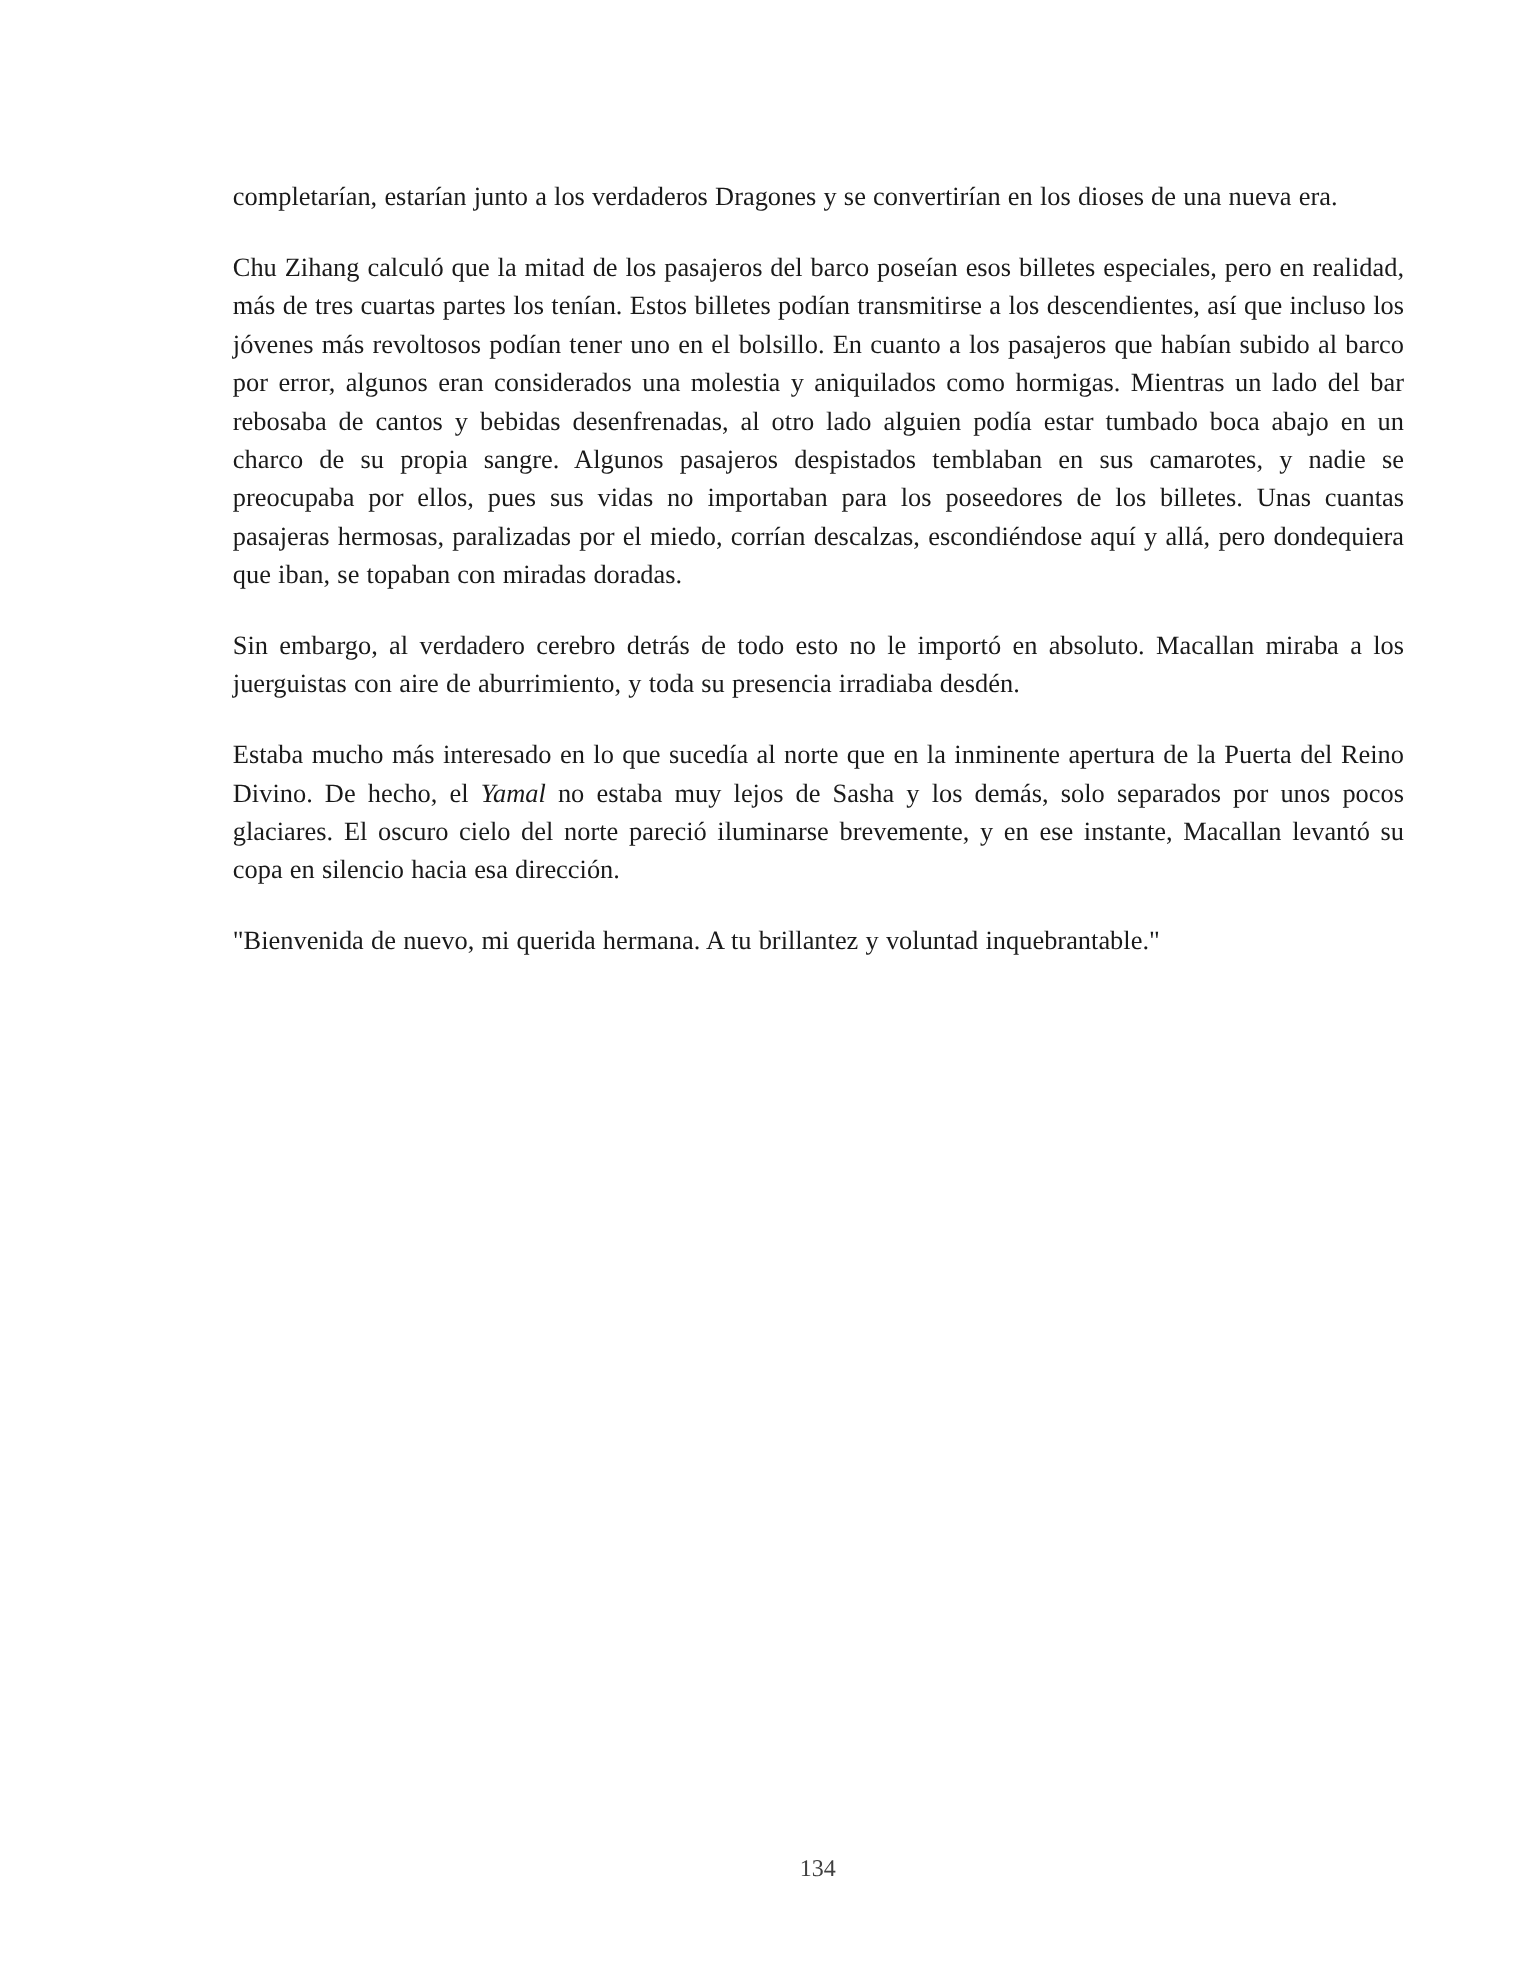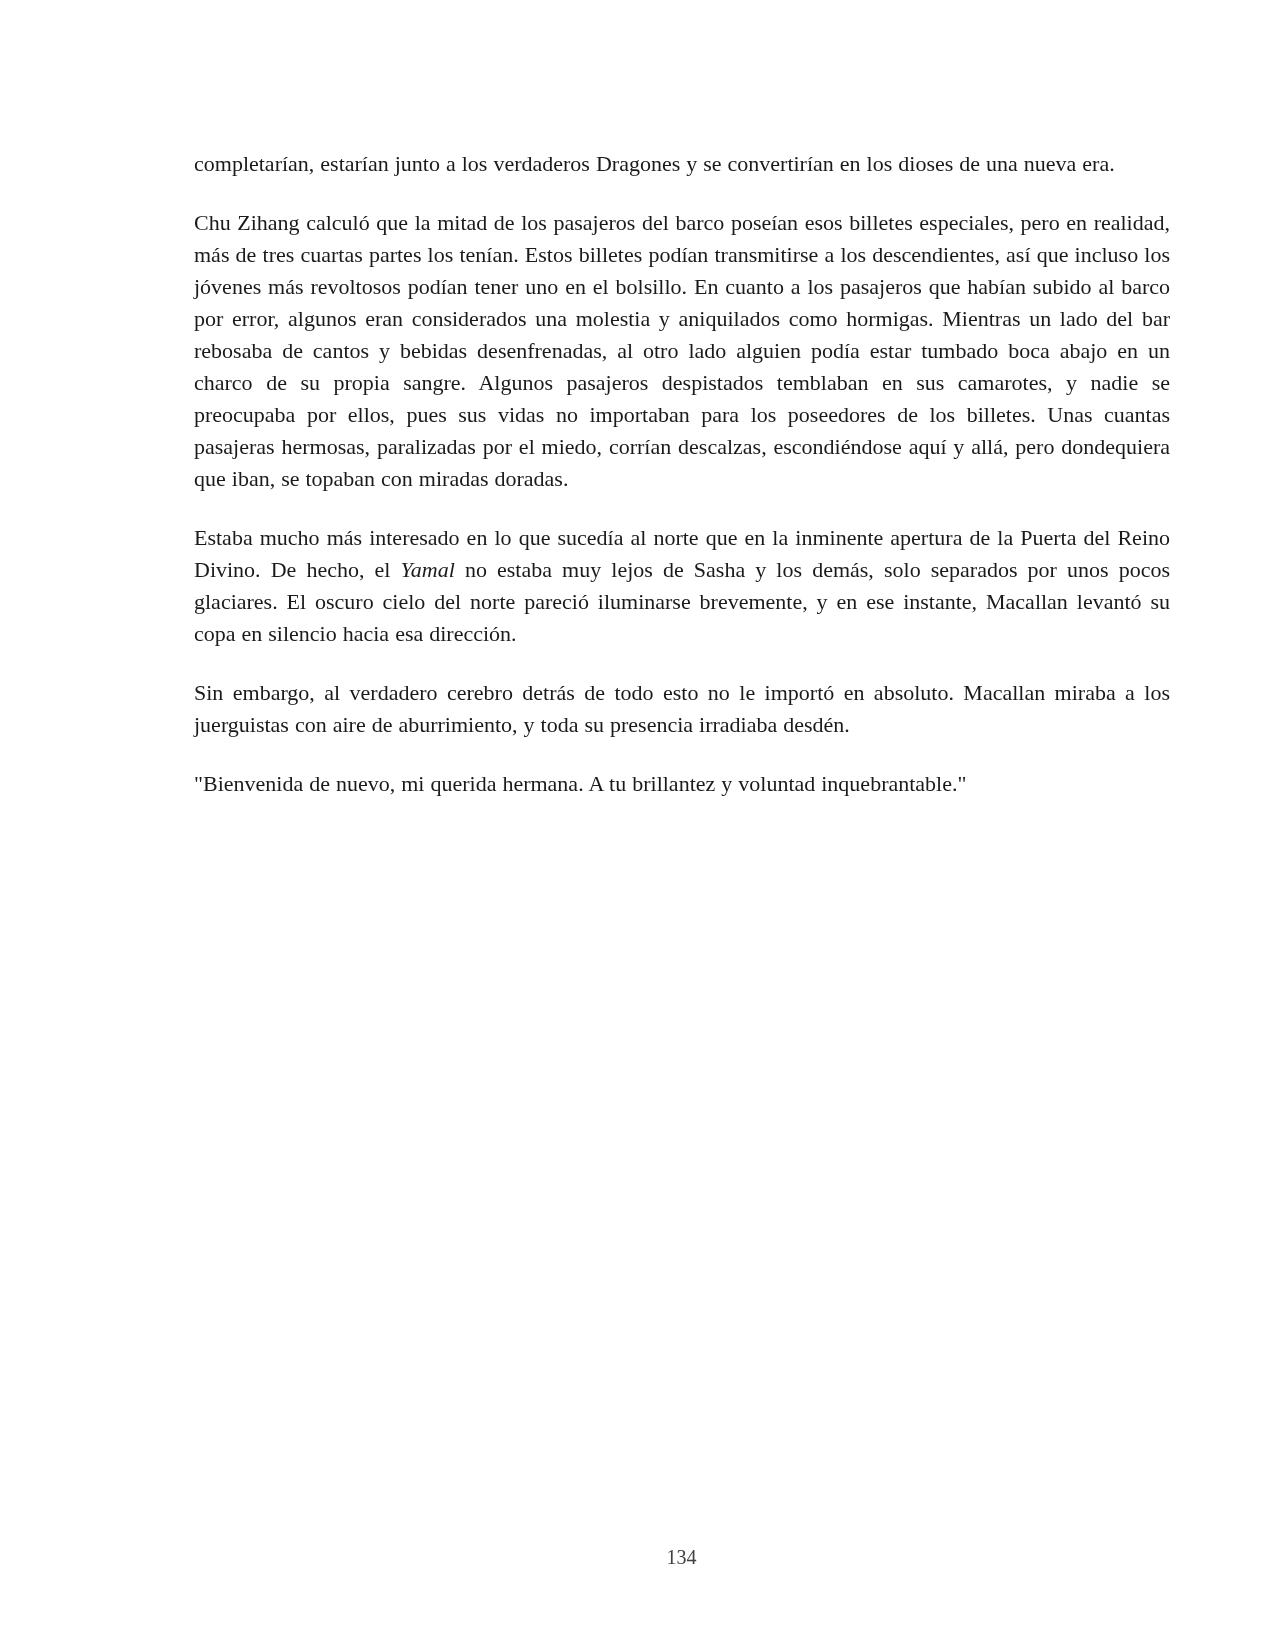--- a/index.html
+++ b/index.html
@@ -47,18 +47,18 @@
     color: #404040;
   }
 </style>
 </head>
 <body>
 
 <div class="page">
   <div class="content">
     <p>completarían, estarían junto a los verdaderos Dragones y se convertirían en los dioses de una nueva era.</p>
     <p>Chu Zihang calculó que la mitad de los pasajeros del barco poseían esos billetes especiales, pero en realidad, más de tres cuartas partes los tenían. Estos billetes podían transmitirse a los descendientes, así que incluso los jóvenes más revoltosos podían tener uno en el bolsillo. En cuanto a los pasajeros que habían subido al barco por error, algunos eran considerados una molestia y aniquilados como hormigas. Mientras un lado del bar rebosaba de cantos y bebidas desenfrenadas, al otro lado alguien podía estar tumbado boca abajo en un charco de su propia sangre. Algunos pasajeros despistados temblaban en sus camarotes, y nadie se preocupaba por ellos, pues sus vidas no importaban para los poseedores de los billetes. Unas cuantas pasajeras hermosas, paralizadas por el miedo, corrían descalzas, escondiéndose aquí y allá, pero dondequiera que iban, se topaban con miradas doradas.</p>
+    <p>Sin embargo, al verdadero cerebro detrás de todo esto no le importó en absoluto. Macallan miraba a los juerguistas con aire de aburrimiento, y toda su presencia irradiaba desdén.</p>
     <p><span>Estaba mucho más interesado en lo que sucedía al norte que en la inminente apertura de la Puerta del Reino Divino. De hecho, el </span><em>Yamal</em><span> no estaba muy lejos de Sasha y los demás, solo separados por unos pocos glaciares. El oscuro cielo del norte pareció iluminarse brevemente, y en ese instante, Macallan levantó su copa en silencio hacia esa dirección.</span></p>
-    <p>Sin embargo, al verdadero cerebro detrás de todo esto no le importó en absoluto. Macallan miraba a los juerguistas con aire de aburrimiento, y toda su presencia irradiaba desdén.</p>
     <p>"Bienvenida de nuevo, mi querida hermana. A tu brillantez y voluntad inquebrantable."</p>
   </div>
   <div class="page-number">134</div>
 </div>
 
 </body></html>

